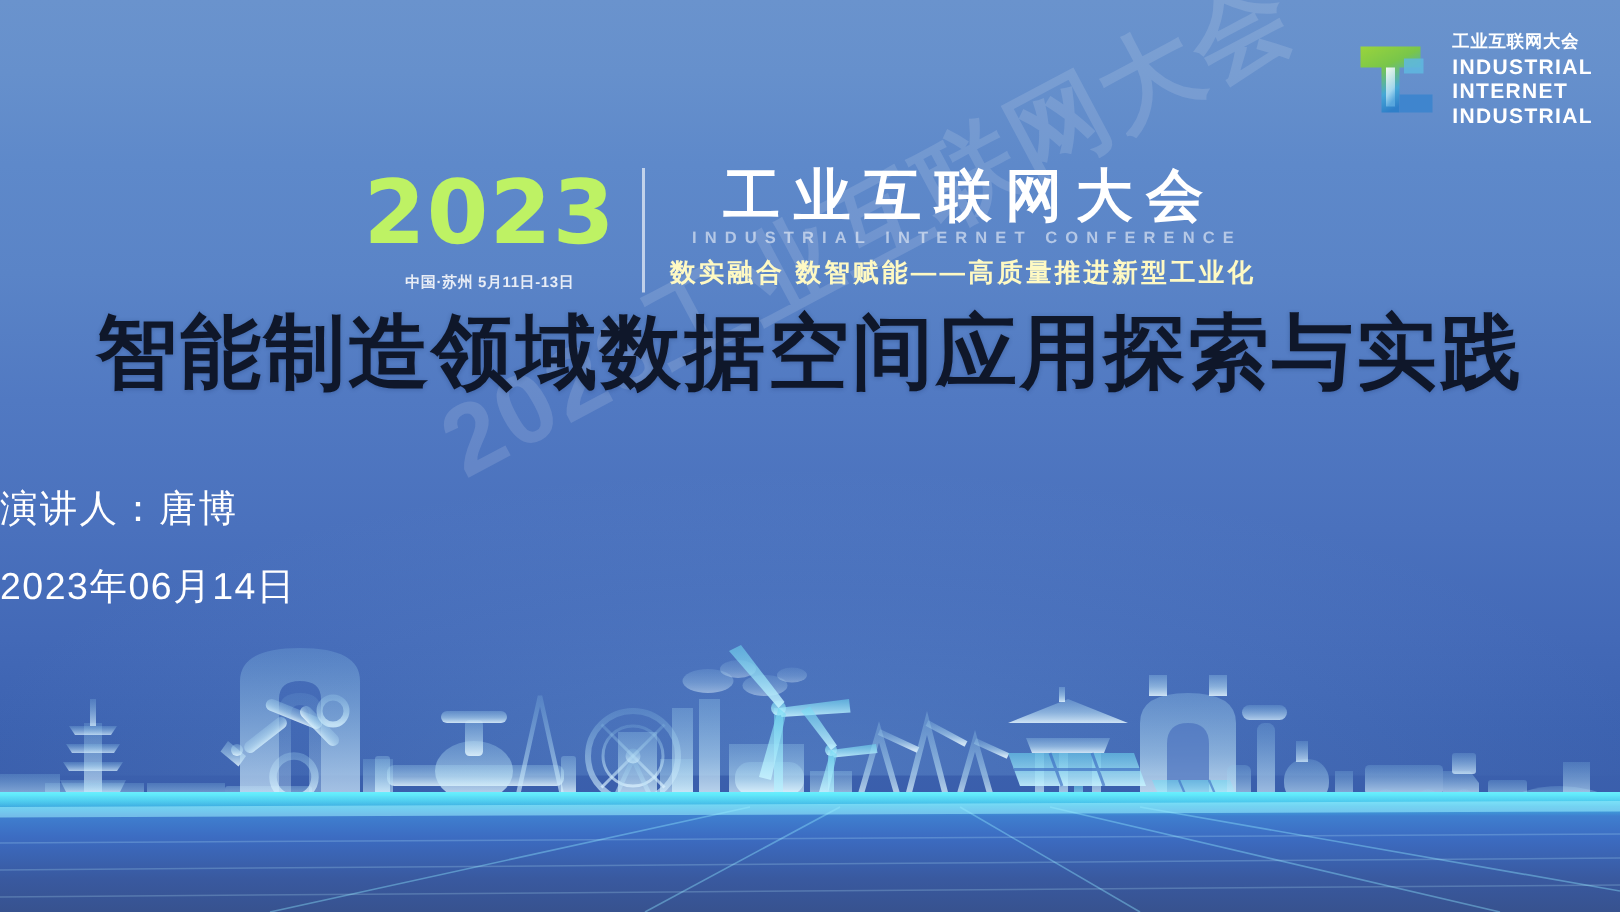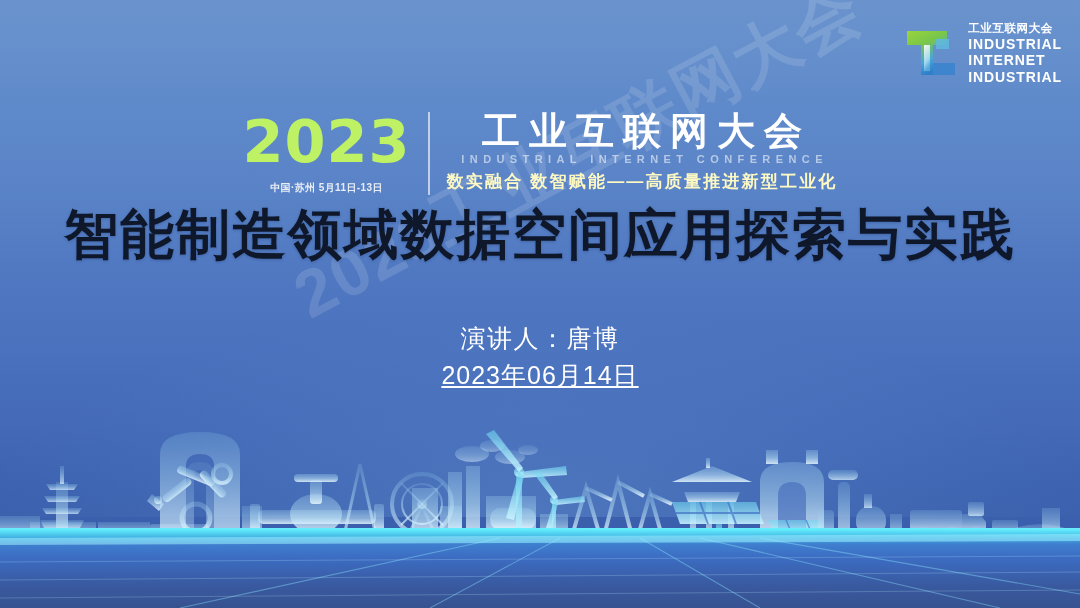--- a/index.html
+++ b/index.html
@@ -178,34 +178,32 @@
     white-space: nowrap;
     text-shadow: 0 1px 3px rgba(20,45,95,0.30);
   }
 
   
   .presenter {
     position: absolute;
     top: 322px;
     left: 0;
     right: 0;
-    text-align: center;
     color: #ffffff;
   }
   .presenter .who {
     font-size: 25px;
     font-weight: 400;
     letter-spacing: 1.5px;
   }
   .presenter .when {
-    margin-top: 4px;
+    margin-top: 19px;
     font-size: 25px;
     font-weight: 400;
     letter-spacing: 1px;
-    text-decoration: underline;
   }
 
   
   .skyline {
     position: absolute;
     left: 0;
     right: 0;
     bottom: 68px;
     height: 130px;
     pointer-events: none;

